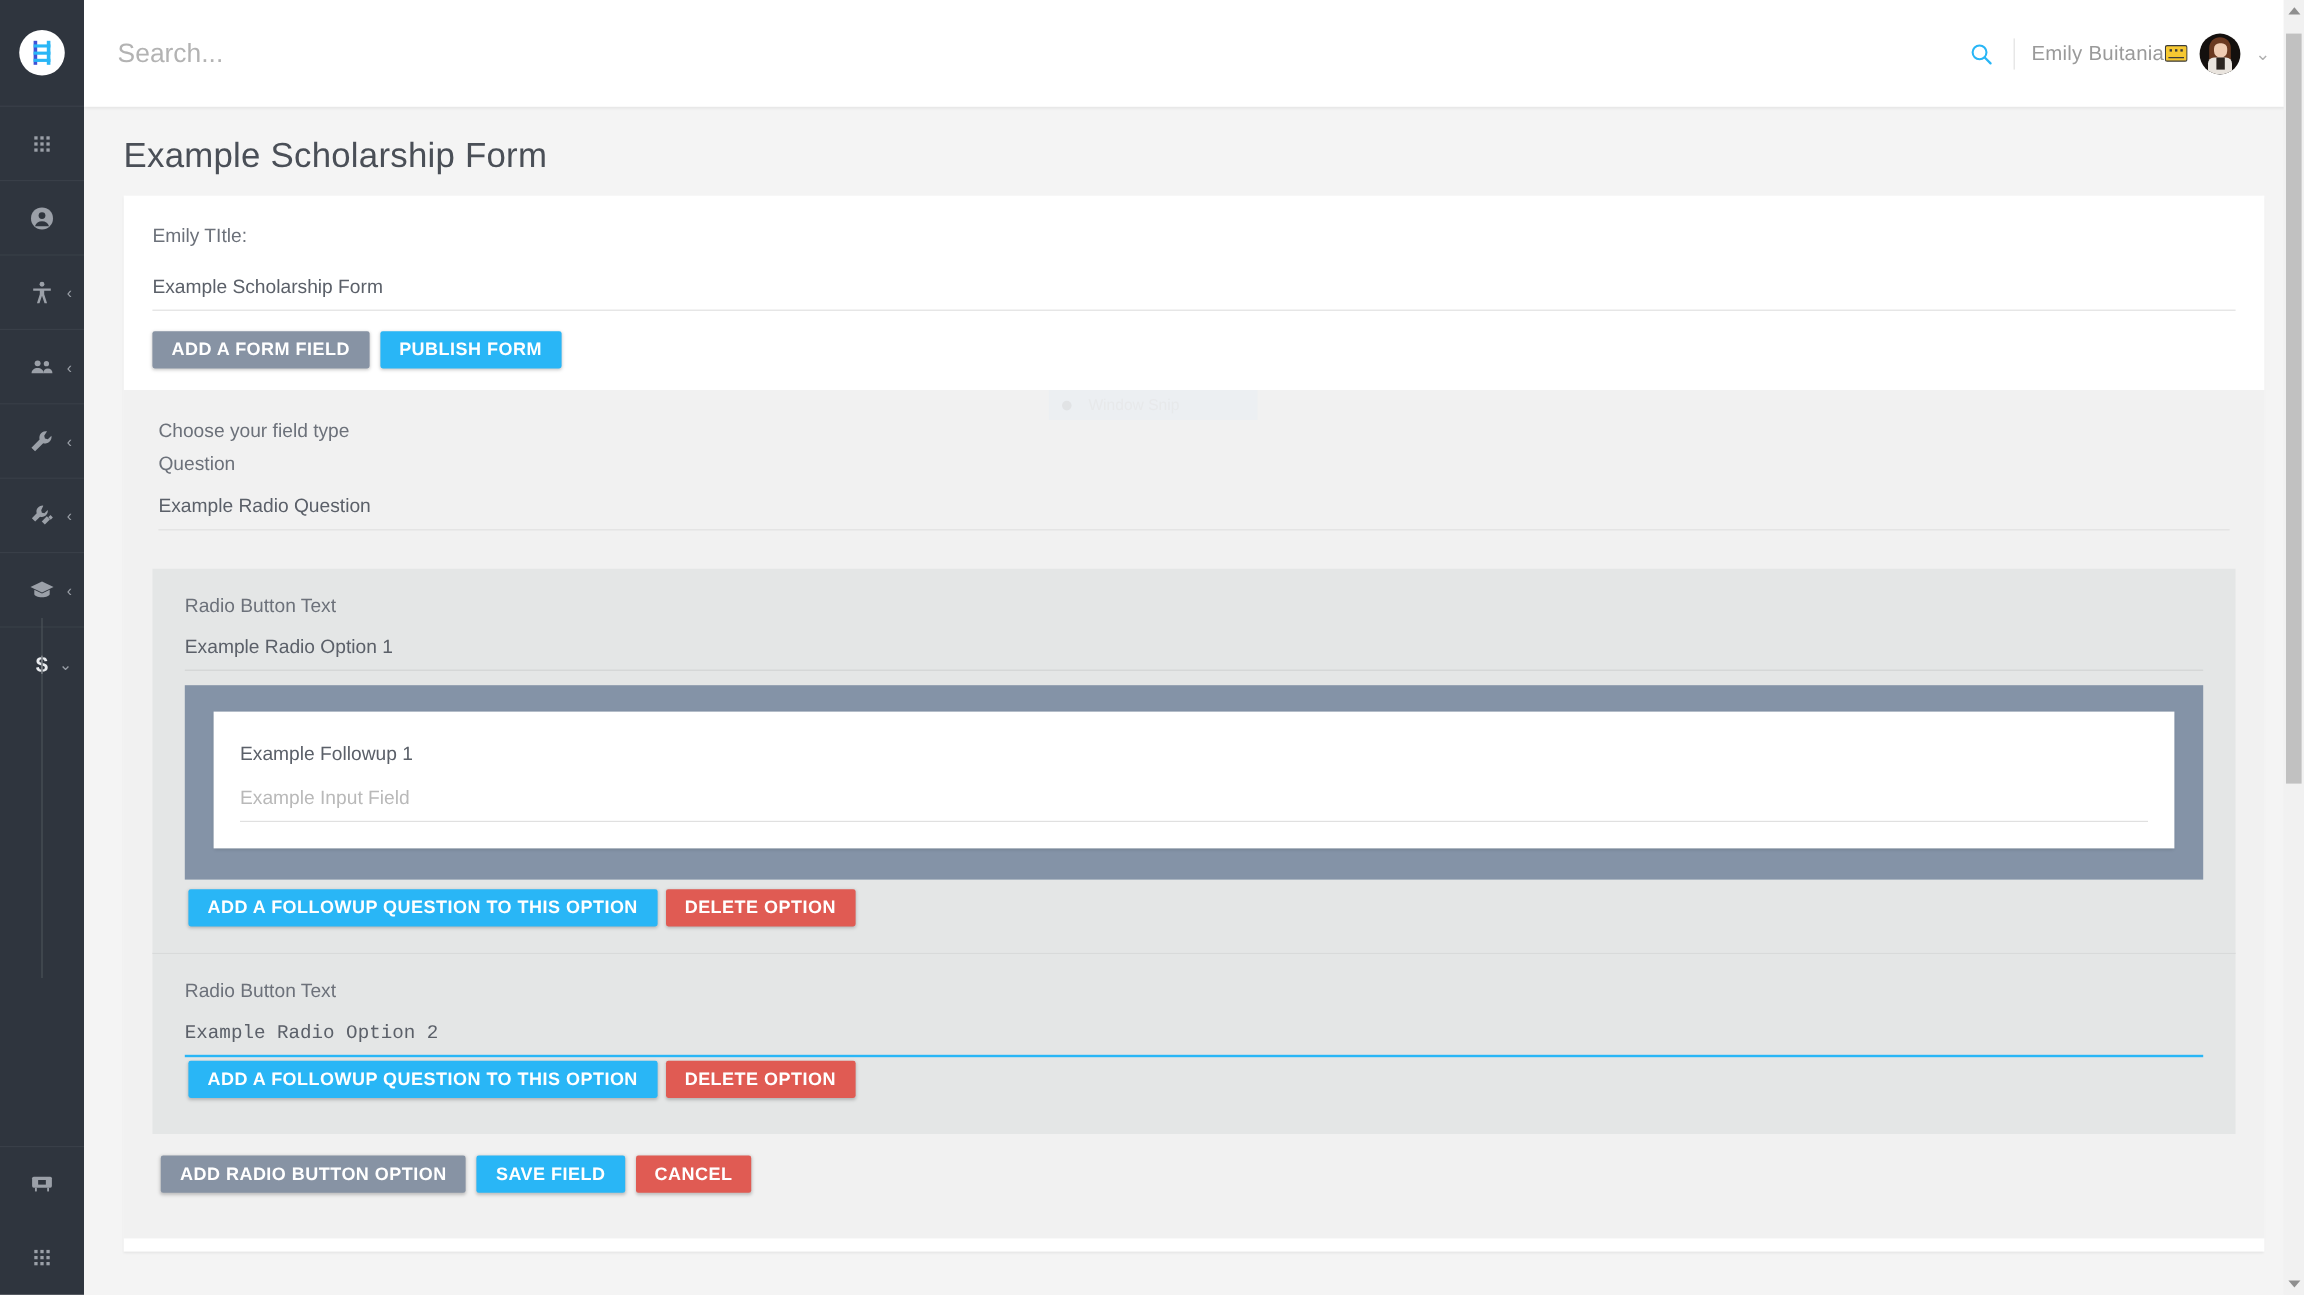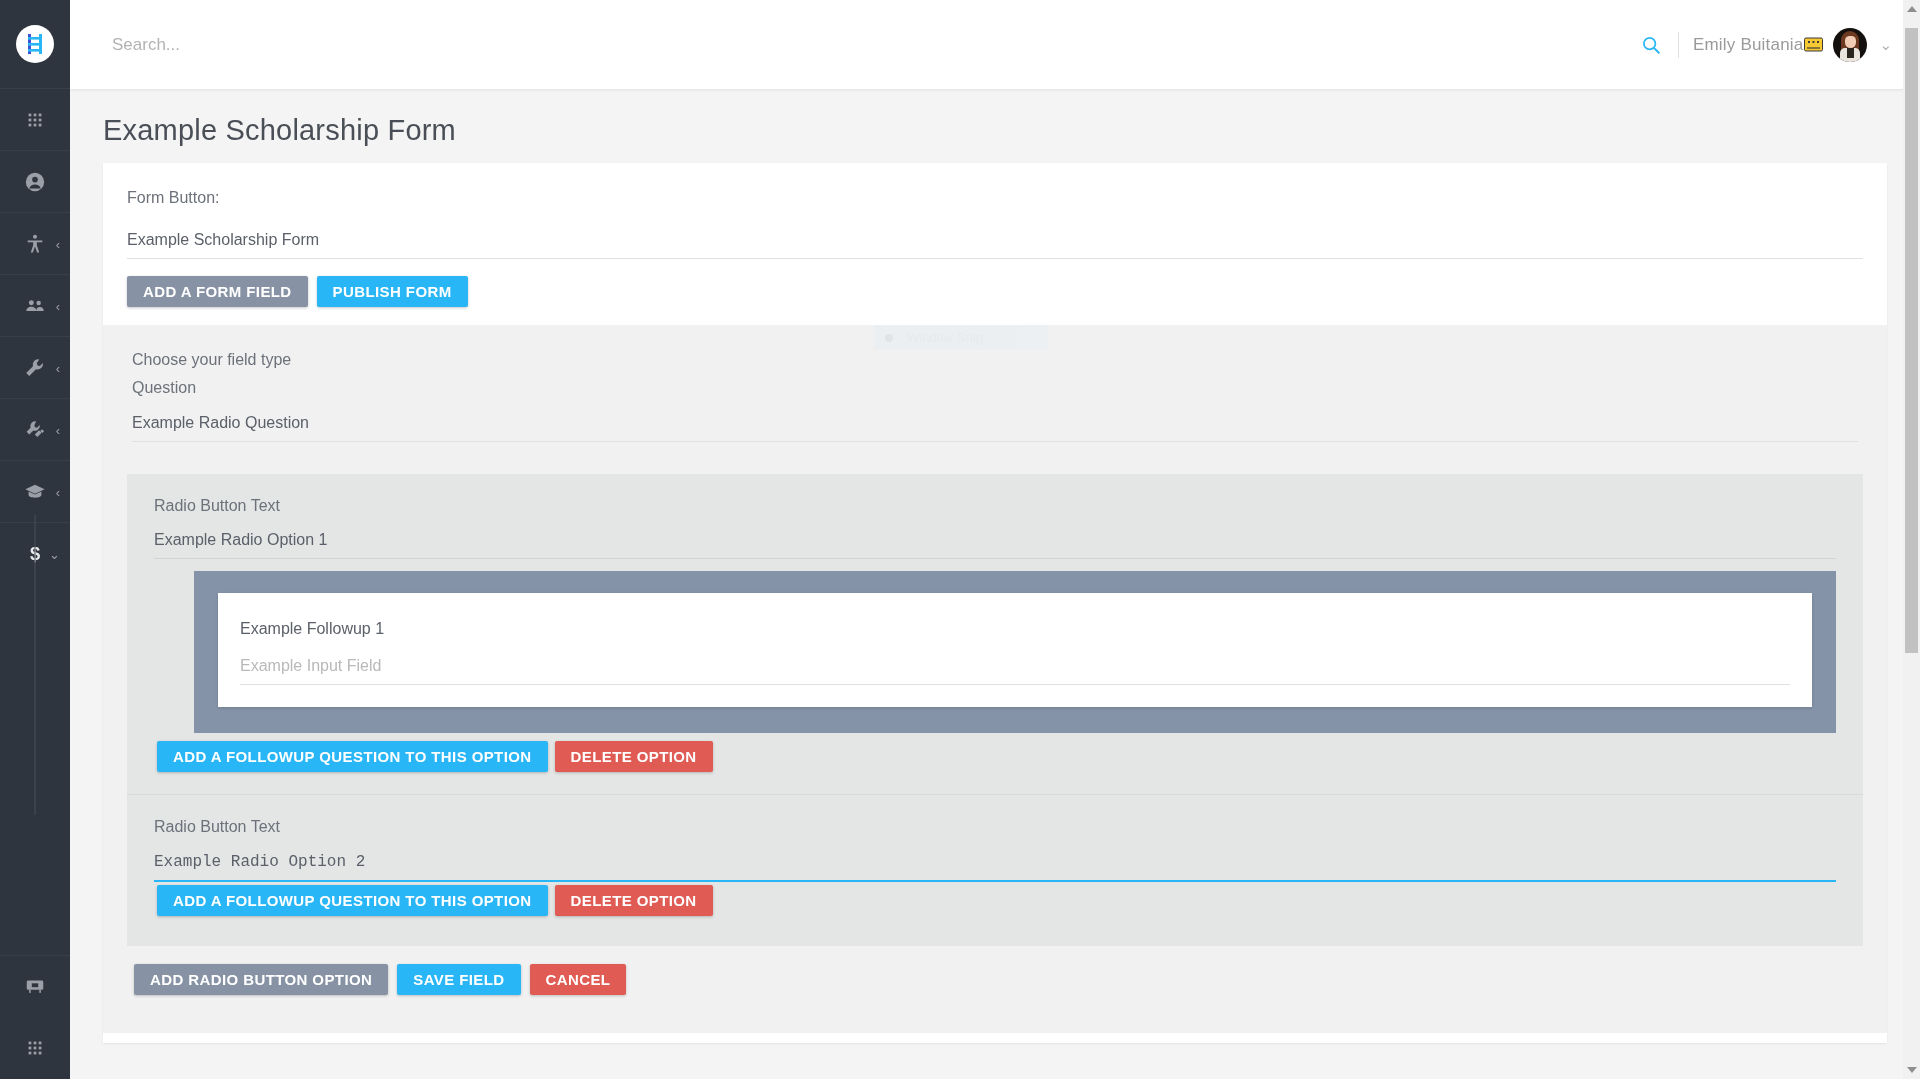--- a/index.html
+++ b/index.html
@@ -46,21 +46,21 @@
   
   #header {
     position: absolute; left: 70px; top: 0; width: 1850px; height: 89px;
     background: #ffffff; display: flex; align-items: center;
     box-shadow: 0 1px 3px rgba(0,0,0,0.08);
     z-index: 10;
   }
   #search-input {
     border: none; outline: none; background: transparent;
     font-family: "Liberation Sans", sans-serif;
-    font-size: 17px; color: #a21caf; margin-left: 42px; width: 600px;
+    font-size: 22px; color: #a21caf; margin-left: 28px; width: 600px;
   }
   #search-input::placeholder { color: #b3b3b3; }
   #header-right {
     margin-left: auto; display: flex; align-items: center; margin-right: 28px;
   }
   #search-icon-btn { display: flex; align-items: center; margin-right: 10px; }
   .hdr-divider {
     width: 1px; height: 26px; background: #e2e2e2; margin: 0 14px 0 6px;
   }
   #user-name {
@@ -163,21 +163,21 @@
   .rb-input {
     border: none; outline: none; background: transparent; width: 100%;
     font-family: "Liberation Sans", sans-serif; font-size: 16px; color: #5b6069;
     padding: 0 0 9px 0;
   }
   .rb-input.u-grey { border-bottom: 1px solid #d2d4d4; }
   .rb-input.u-blue { border-bottom: 2px solid #29b6f6; font-family: Liberation Mono, monospace; }
 
   
   #followup-slate {
-    background: #8493a7; padding: 22px 24px 26px 24px; margin-top: 12px; margin-left: 40px;
+    background: #8493a7; padding: 22px 24px 26px 24px; margin-top: 12px;
   }
   #followup-card {
     background: #ffffff; padding: 27px 22px 22px 22px;
     box-shadow: 0 1px 3px rgba(0,0,0,0.15);
   }
   #followup-title { font-size: 16px; color: #5b6069; margin-bottom: 19px; }
   #followup-input {
     border: none; outline: none; background: transparent; width: 100%;
     font-family: "Liberation Sans", sans-serif; font-size: 16px;
     border-bottom: 1px solid #e0e0e0; padding-bottom: 9px; color: #ec4899;
@@ -360,21 +360,21 @@
     <span id="hdr-chev">⌄</span>
   </div>
 </div>
 
 <div id="page">
 
   <h1 id="page-title">Example Scholarship Form</h1>
 
   <div id="form-card">
 
-    <div id="form-title-label" class="lbl">Form Button:</div>
+    <div id="form-title-label" class="lbl">Emily TItle:</div>
 
     <input id="form-title-input" class="text-line" type="text" value="Example Scholarship Form" placeholder="Form Title" style="">
 
     <div id="top-btn-row">
       <button class="btn btn-grey">ADD A FORM FIELD</button>
       <button class="btn btn-blue">PUBLISH FORM</button>
     </div>
 
     
     <div id="field-panel">

